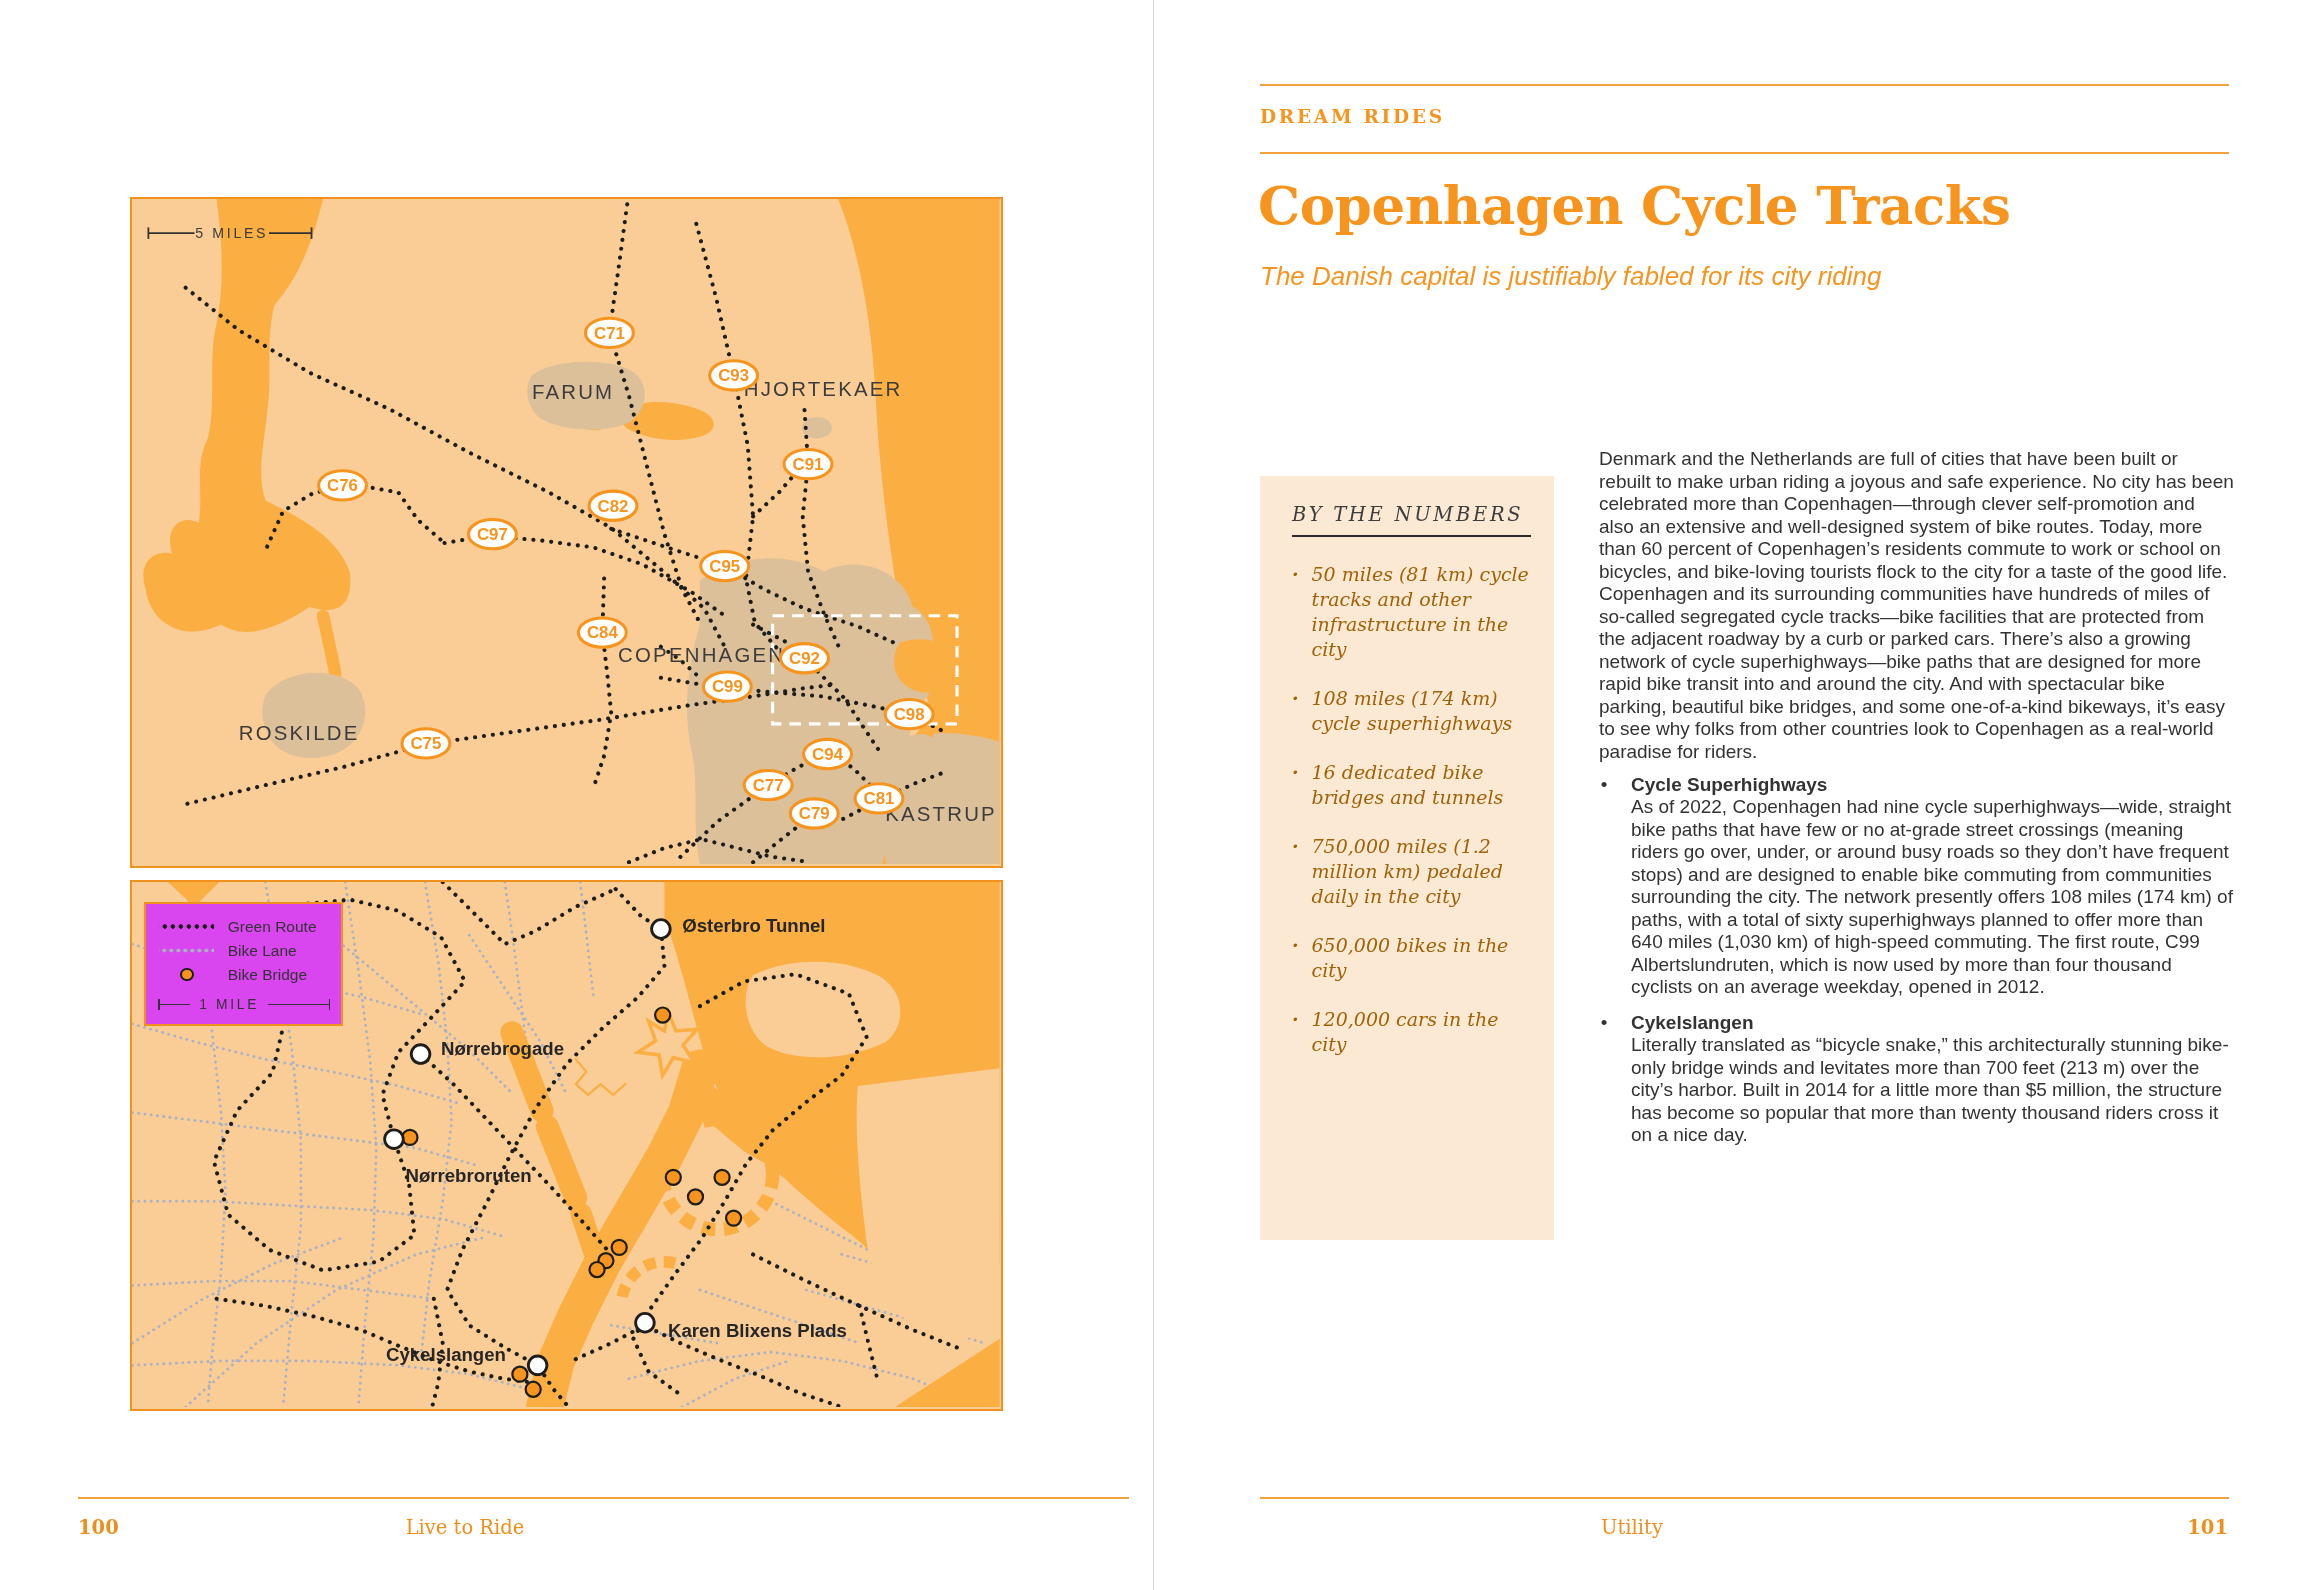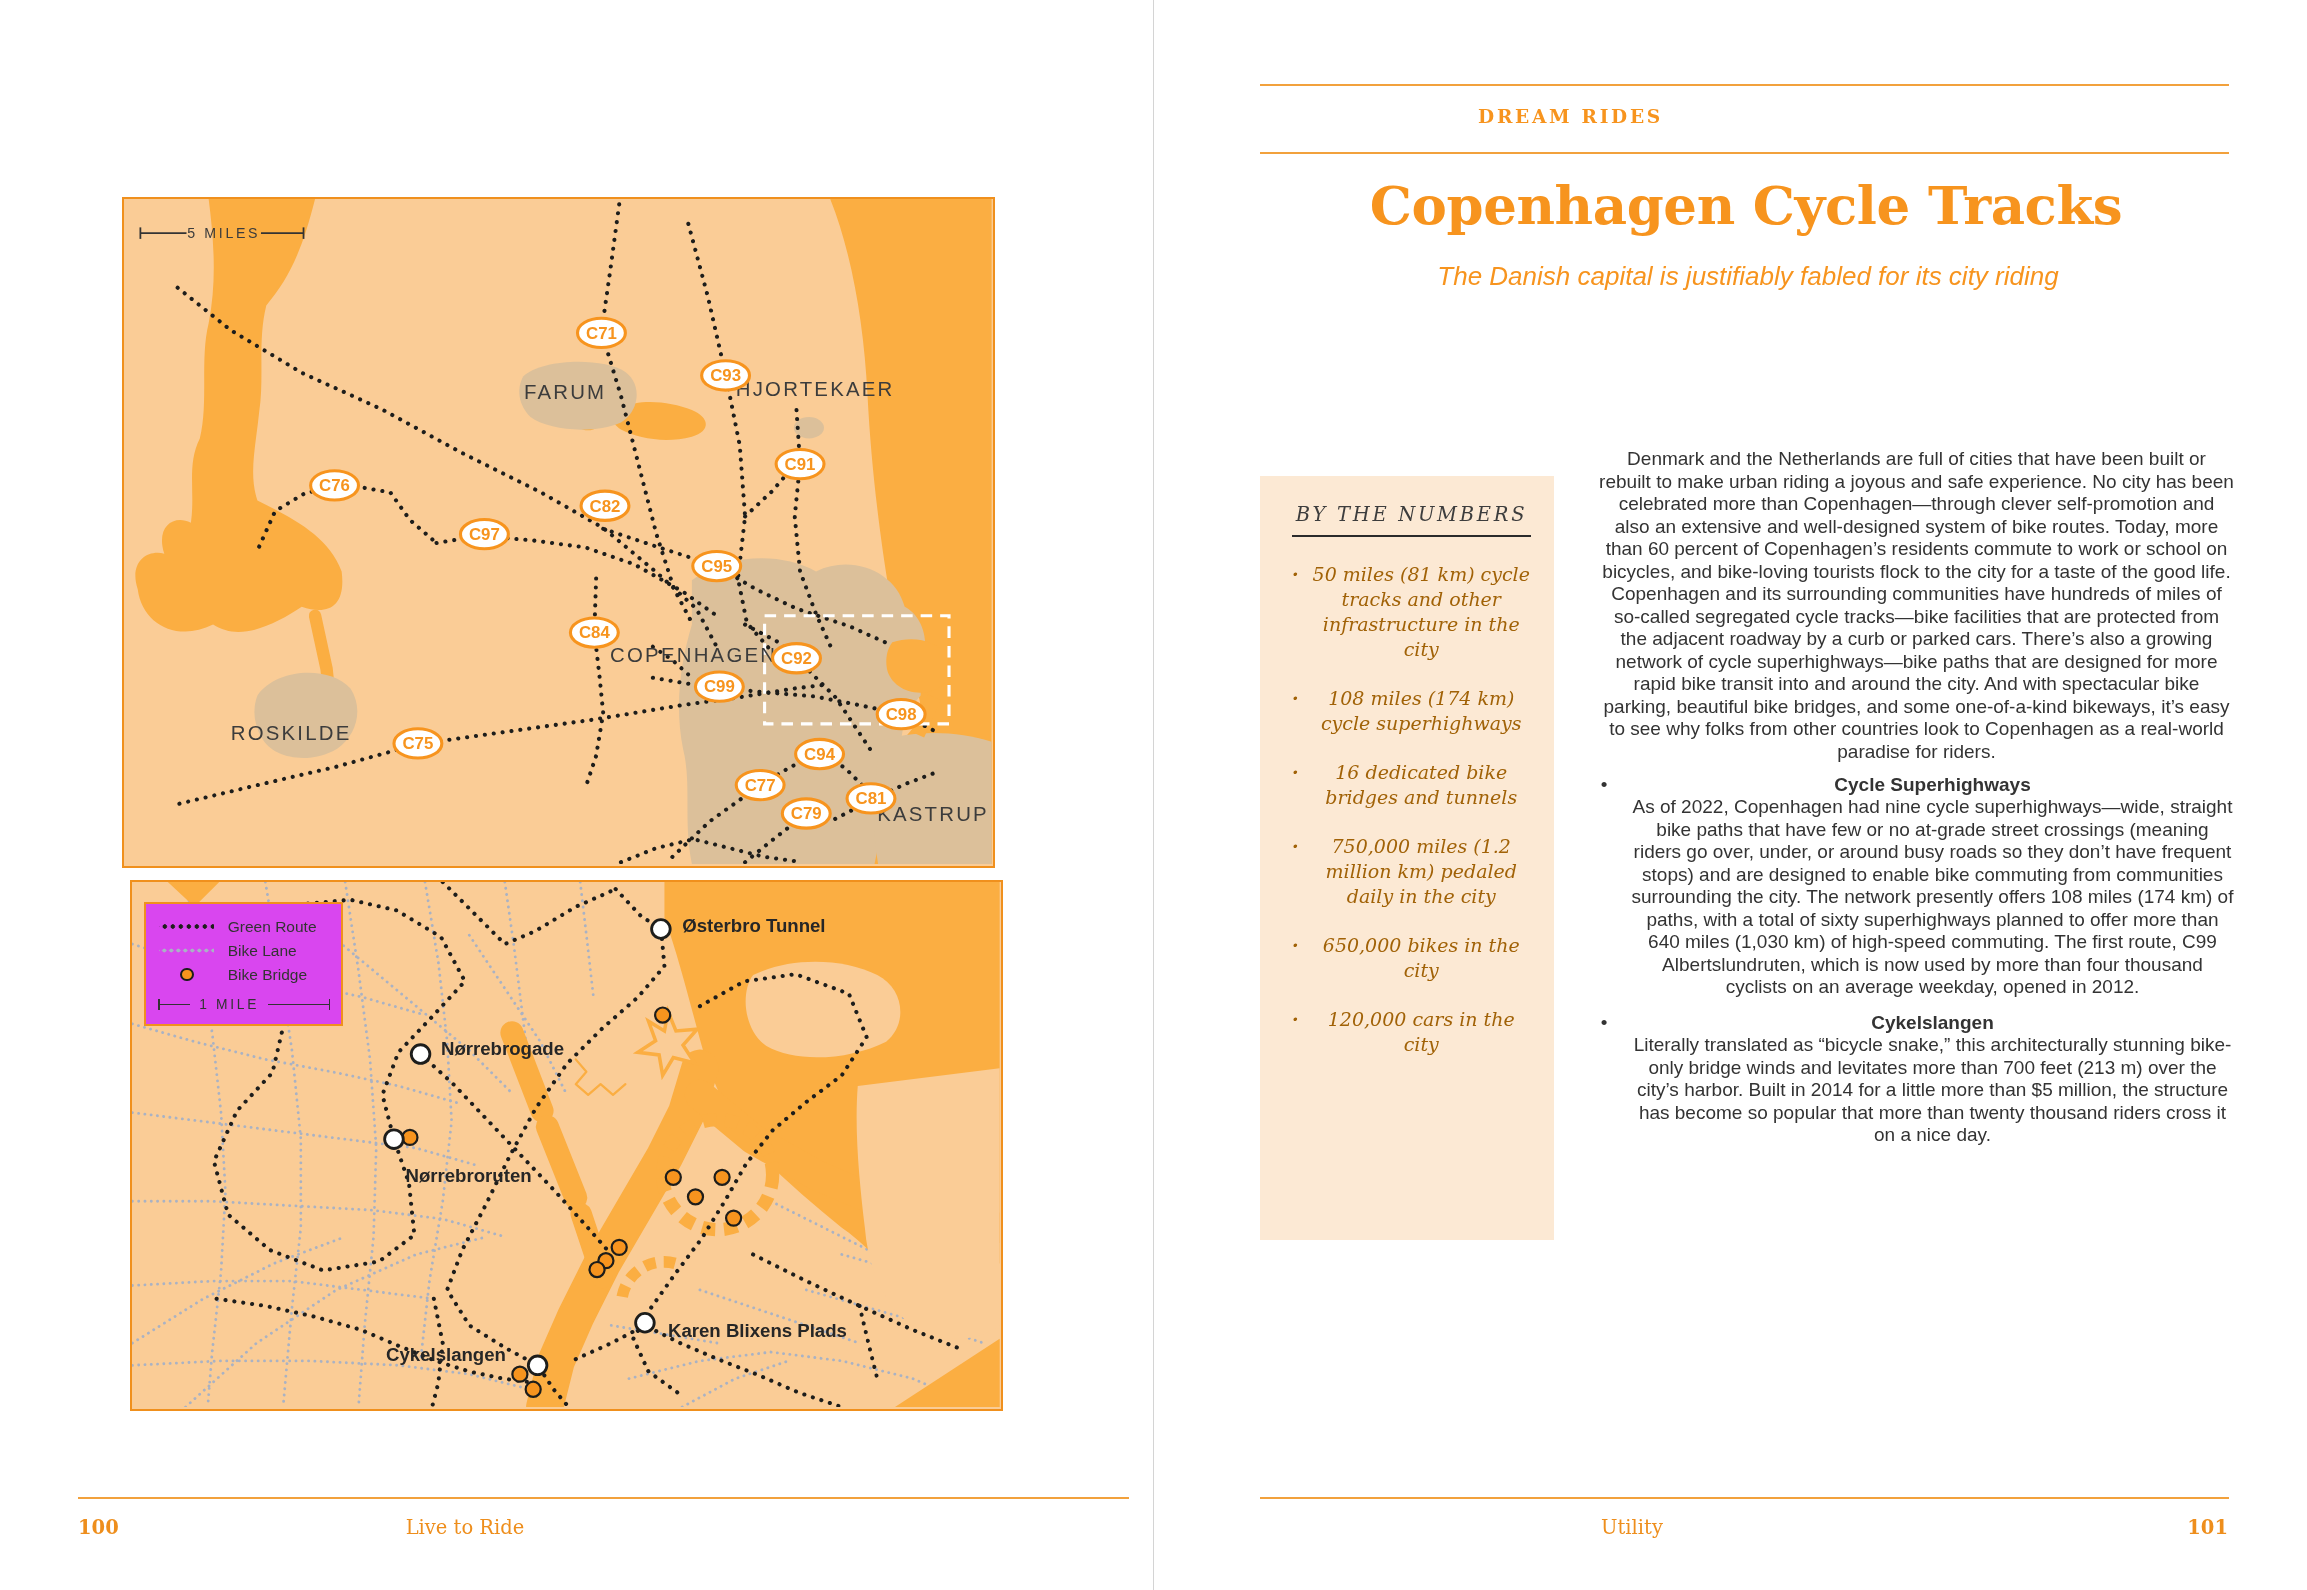--- a/index.html
+++ b/index.html
@@ -1,23 +1,23 @@
 <!DOCTYPE html>
 <html style="font-size:14px"><head>
 <meta charset="utf-8">
 <style>
   html,body{margin:0;padding:0;background:#ffffff;}
   body{width:2307px;height:1591px;position:relative;font-family:"Liberation Sans",sans-serif;overflow:hidden;}
-  .abs{position:absolute;text-align:center;}
+  .abs{position:absolute;}
   
   .gutter{left:1153px;top:0;width:0.9px;height:1591px;background:#d4d4d4;}
   
   .map-box{border:2.7px solid #F0901D;box-sizing:border-box;background:#FACC96;overflow:hidden;}
   .map-box svg{display:block;}
-  #map-overview{left:122px;top:197px;width:873px;height:671px;}
+  #map-overview{left:130px;top:197px;width:873px;height:671px;}
   #map-detail{left:130px;top:880px;width:873px;height:531px;}
   
   .legend{left:144px;top:902px;width:199px;background:#d946ef;border:2.7px solid #F0901D;box-sizing:border-box;padding:10.6px 10.6px 10.6px 12.4px;z-index:5;}
   .legend-row{display:flex;align-items:center;height:24px;}
   .legend-swatch{width:57px;flex:0 0 57px;margin-right:12.4px;display:flex;align-items:center;justify-content:center;}
   .sw-dots-black{width:55px;height:5.3px;background-image:radial-gradient(circle,#1d1d1b 2.1px,transparent 2.6px);background-size:8px 5.3px;background-position:1.8px 0;}
   .sw-dots-gray{width:55px;height:5.3px;background-image:radial-gradient(circle,#A9B2C4 1.9px,transparent 2.3px);background-size:7px 5.3px;background-position:1.8px 0;}
   .sw-orange-dot{width:13.3px;height:13.3px;border-radius:50%;background:#F7941E;border:2.2px solid #1d1d1b;box-sizing:border-box;}
   .legend-label{font-size:15.5px;color:#333;}
   .legend-scale{display:flex;align-items:center;margin-top:9px;height:18px;color:#333;}

